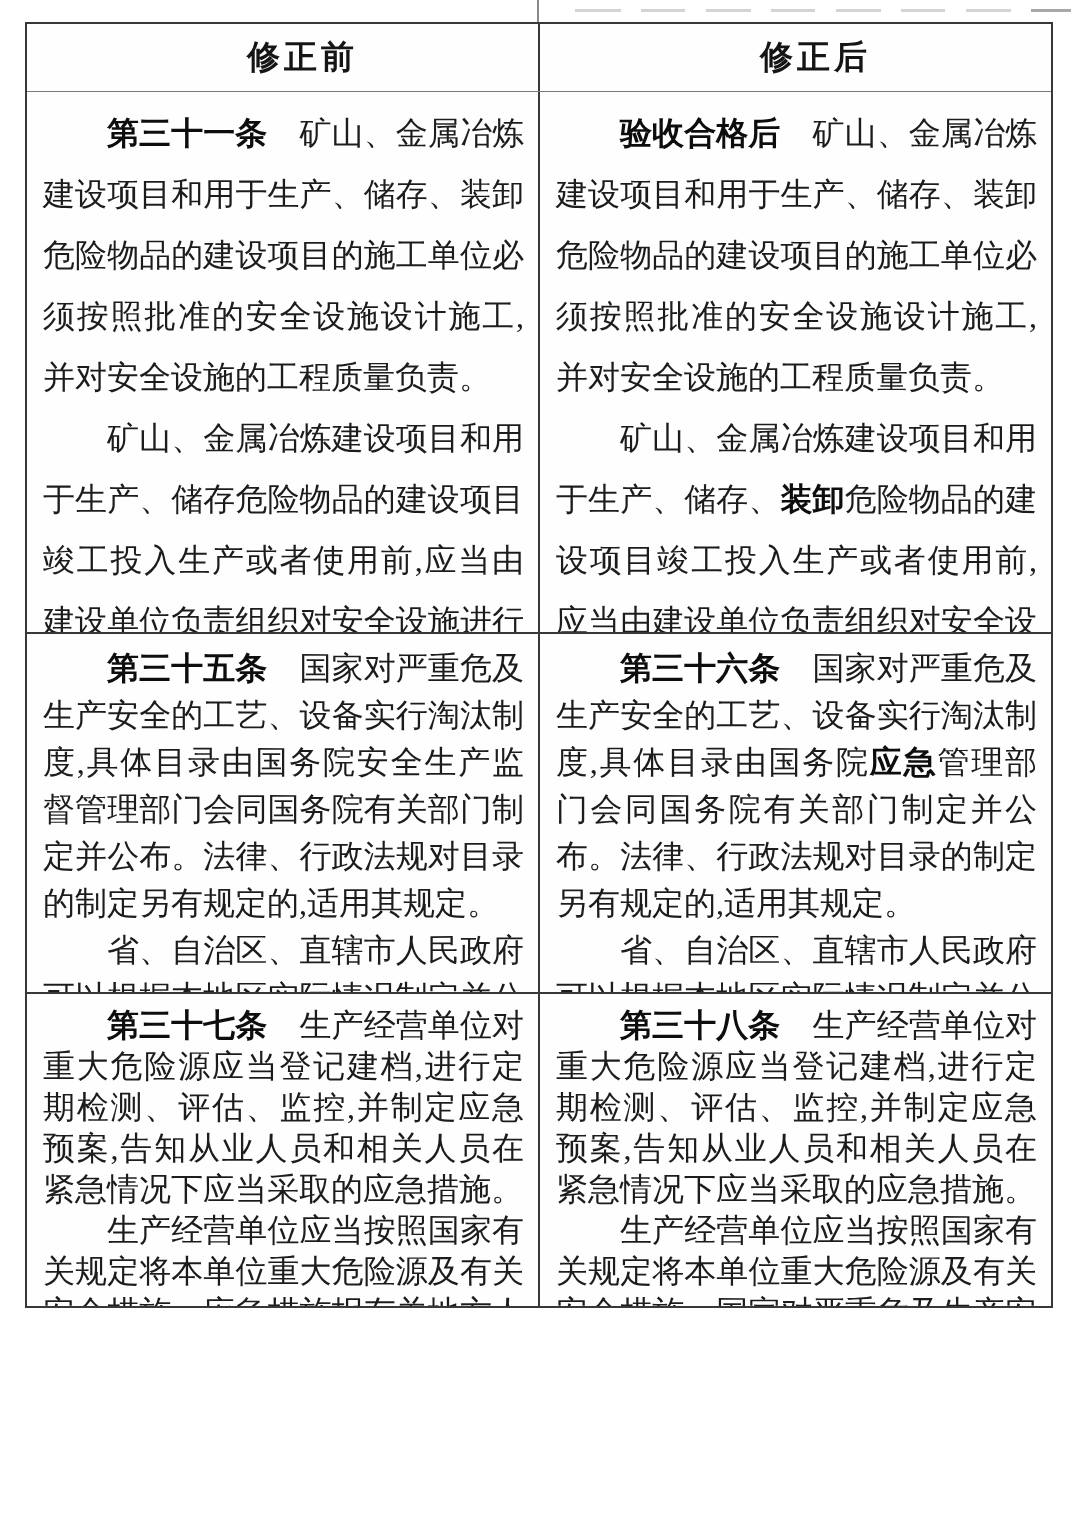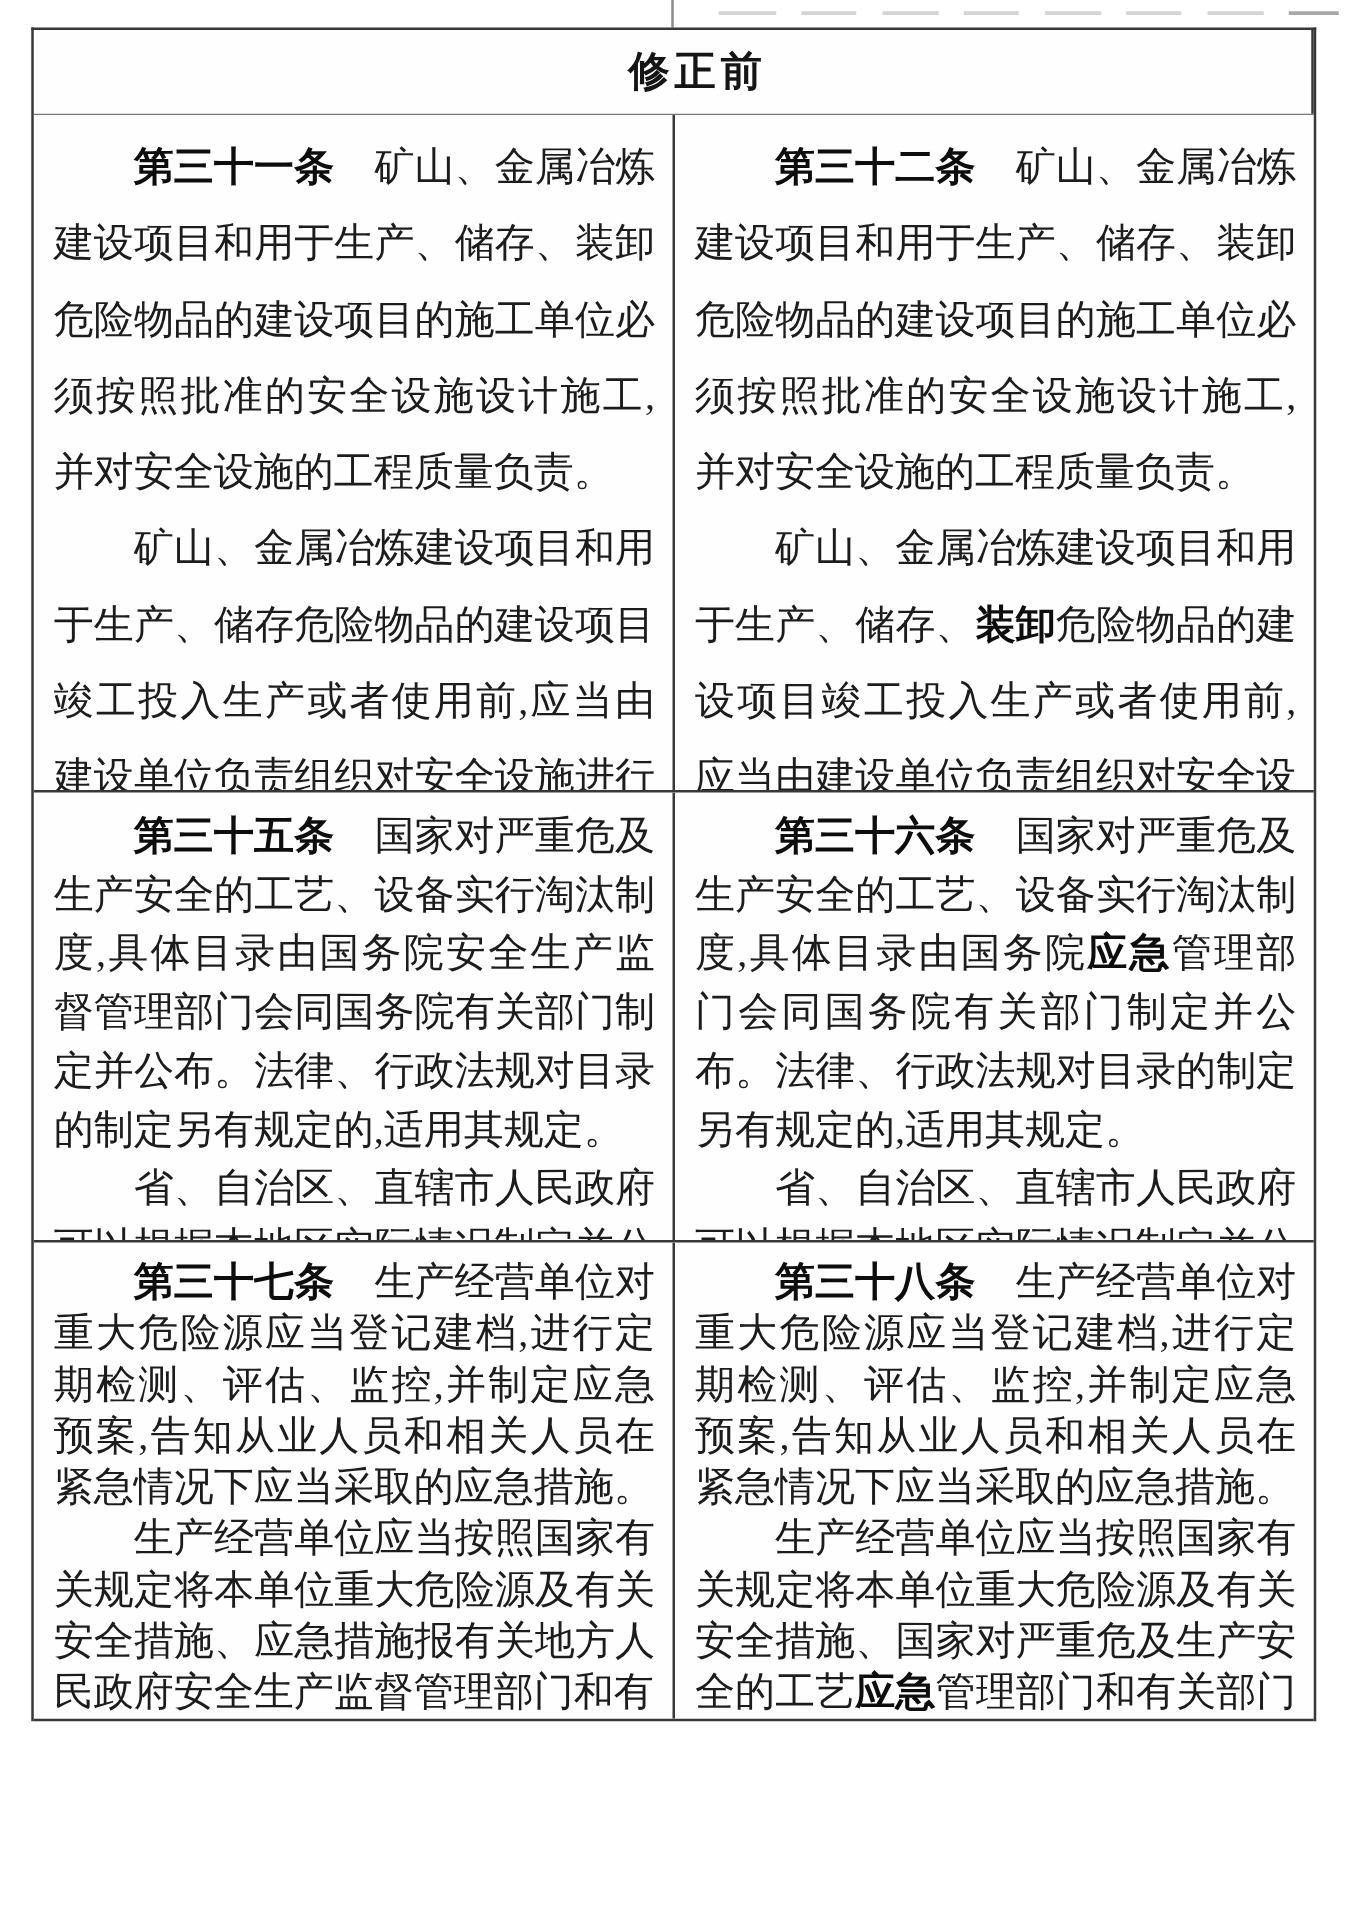--- a/index.html
+++ b/index.html
@@ -63,21 +63,21 @@
   }
   .header-cell.before { border-right: 2px solid #383838; }
   .body-row {
     display: flex;
     box-sizing: border-box;
     border-bottom: 2px solid #383838;
     overflow: hidden;
   }
   .body-row.r1 { height: 542px; }
   .body-row.r2 { height: 360px; }
-  .body-row.r3 { height: 383px; }
+  .body-row.r3 { height: 314px; }
   .cell {
     flex: 1;
     box-sizing: border-box;
     padding: 11px 14px 0 16px;
     overflow: hidden;
   }
   .cell.before { border-right: 2px solid #383838; }
   .para {
     margin: 0;
     font-size: 32px;
@@ -109,29 +109,30 @@
     <div class="ghost-dash" style="left:901px;width:44px;"></div>
     <div class="ghost-dash" style="left:966px;width:45px;"></div>
     <div class="ghost-dash dark" style="left:1031px;width:40px;"></div>
     <div class="divider-stub"></div>
   </div>
 
   <div class="lawtable">
 
     <div class="header-row">
       <div class="header-cell before">修正前</div>
+      <div class="header-cell after">修正后</div>
     </div>
 
     <div class="body-row r1">
       <div class="cell before">
           <p class="para"><span class="seg bold">第三十一条</span><span class="seg">　矿山、金属冶炼建设项目和用于生产、储存、装卸危险物品的建设项目的施工单位必须按照批准的安全设施设计施工,并对安全设施的工程质量负责。</span></p>
           <p class="para"><span class="seg">矿山、金属冶炼建设项目和用于生产、储存危险物品的建设项目竣工投入生产或者使用前,应当由建设单位负责组织对安全设施进行验收;验收合格后,方可投入生产和使用。安全生产监督管理部门应当加强对建设单位验收活动和验收结果的监督核查。</span></p>
         </div>
       <div class="cell after">
-          <p class="para"><span class="seg bold">第三十二条</span><span class="seg">　矿山、金属冶炼建设项目和用于生产、储存、装卸危险物品的建设项目的施工单位必须按照批准的安全设施设计施工,并对安全设施的工程质量负责。</span></p>
+          <p class="para"><span class="seg bold">验收合格后</span><span class="seg">　矿山、金属冶炼建设项目和用于生产、储存、装卸危险物品的建设项目的施工单位必须按照批准的安全设施设计施工,并对安全设施的工程质量负责。</span></p>
           <p class="para"><span class="seg">矿山、金属冶炼建设项目和用于生产、储存、</span><span class="seg bold">装卸</span><span class="seg">危险物品的建设项目竣工投入生产或者使用前,应当由建设单位负责组织对安全设施进行验收;验收合格后,方可投入生产和使用。</span><span class="seg bold">负有安全生产监督管理职责的</span><span class="seg">部门应当加强对建设单位验收活动和验收结果的监督核查。</span></p>
         </div>
     </div>
 
     <div class="body-row r2">
       <div class="cell before">
           <p class="para"><span class="seg bold">第三十五条</span><span class="seg">　国家对严重危及生产安全的工艺、设备实行淘汰制度,具体目录由国务院安全生产监督管理部门会同国务院有关部门制定并公布。法律、行政法规对目录的制定另有规定的,适用其规定。</span></p>
           <p class="para"><span class="seg">省、自治区、直辖市人民政府可以根据本地区实际情况制定并公布具体目录,对前款规定以外的危及生产安全的工艺、设备予以淘汰。</span></p>
         </div>
       <div class="cell after">

